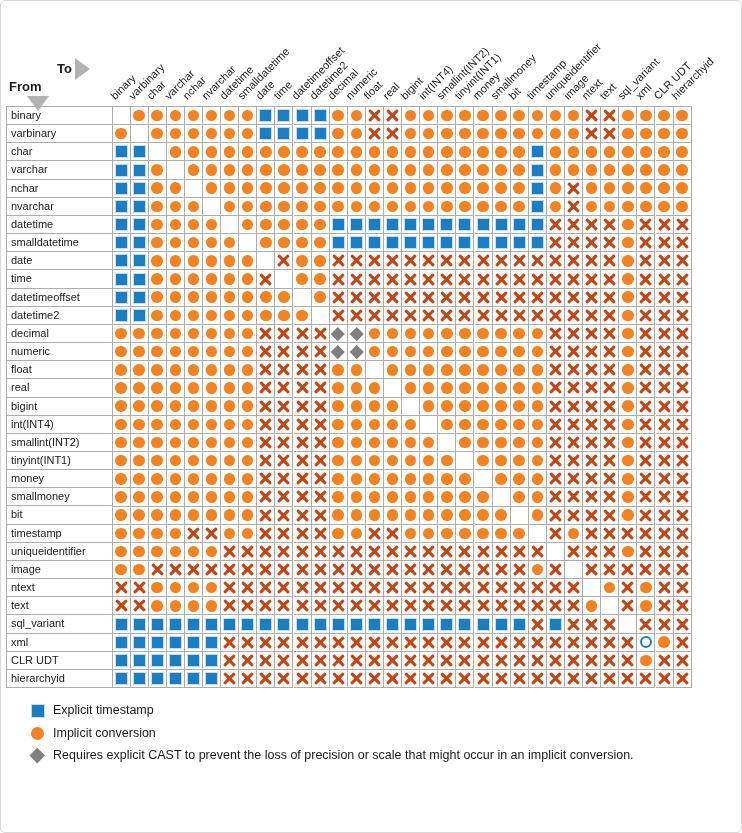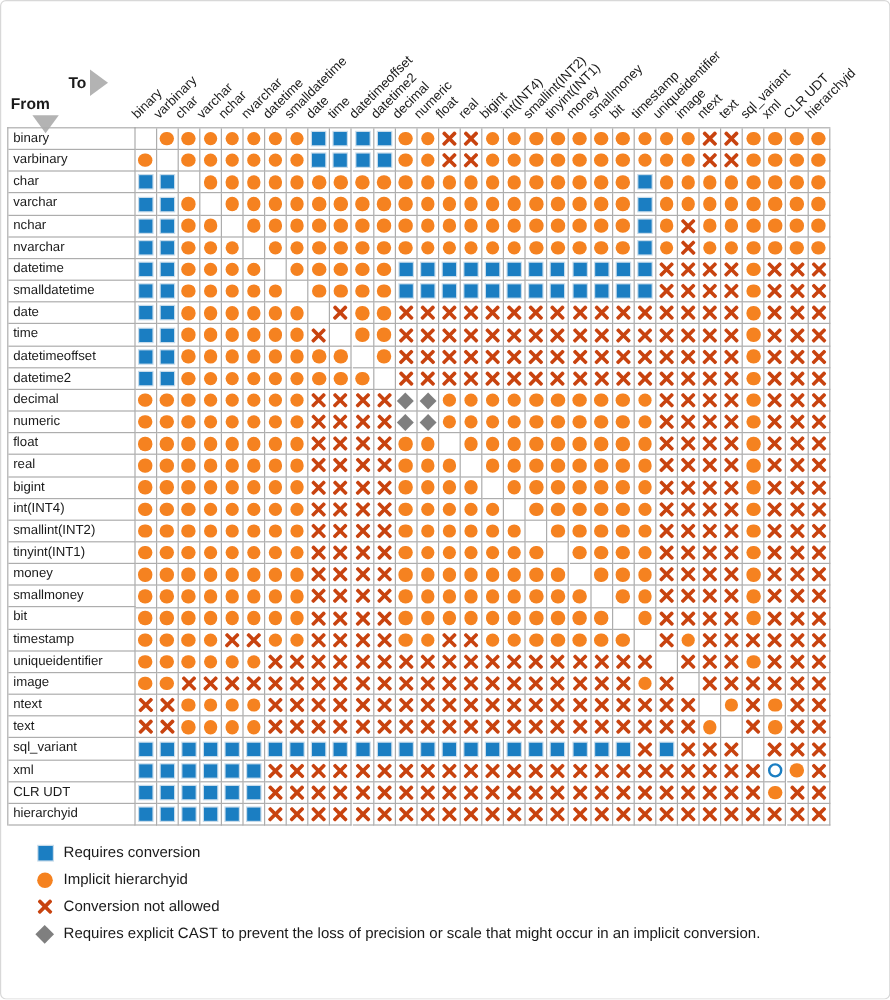--- a/index.html
+++ b/index.html
@@ -3149,33 +3149,27 @@
       <div class="cell" style="left: 561.1px; top: 562.96px; width: 18.1px; height: 18.16px;">
         <span class="sym-X"></span>
       </div>
     </div>
 
   <div id="legend">
       <div class="legend-row">
         <span class="legend-icon">
           <span class="sym-E"></span>
         </span>
-        <span class="legend-text">Requires conversion</span>
+        <span class="legend-text">Explicit timestamp</span>
       </div>
       <div class="legend-row">
         <span class="legend-icon">
           <span class="sym-I"></span>
         </span>
-        <span class="legend-text">Implicit hierarchyid</span>
-      </div>
-      <div class="legend-row">
-        <span class="legend-icon">
-          <span class="sym-X"></span>
-        </span>
-        <span class="legend-text">Conversion not allowed</span>
+        <span class="legend-text">Implicit conversion</span>
       </div>
       <div class="legend-row">
         <span class="legend-icon">
           <span class="sym-D"></span>
         </span>
         <span class="legend-text">Requires explicit CAST to prevent the loss of precision or scale that might occur in an implicit conversion.</span>
       </div>
     </div>
 </div>
 

